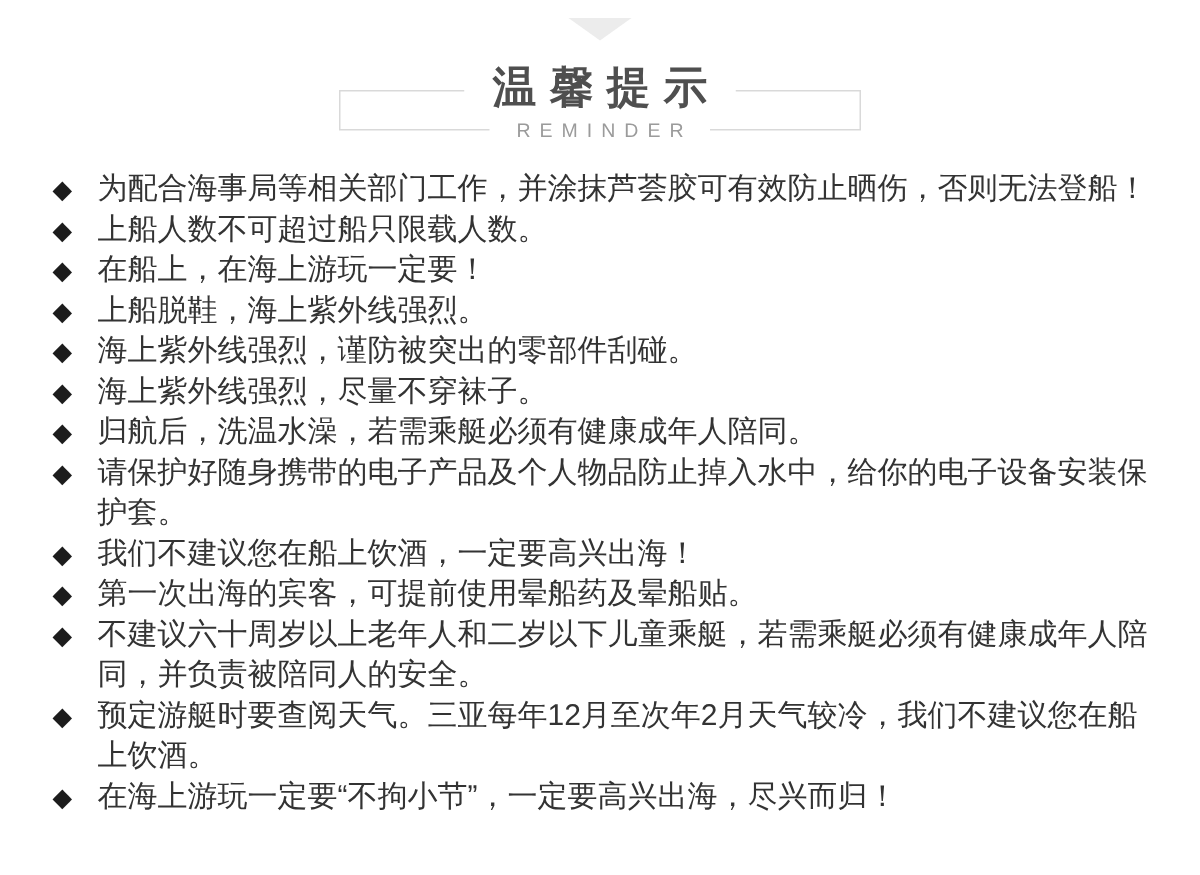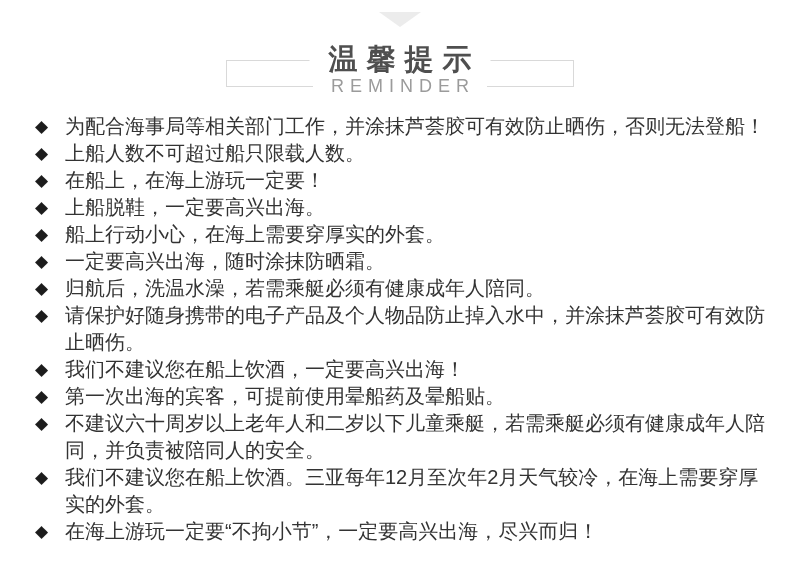--- a/index.html
+++ b/index.html
@@ -59,21 +59,21 @@
     color: #4f4f4f;
   }
   .header-sub {
     position: absolute;
     top: 37px;
     left: 50%;
     transform: translateX(-50%);
     background: #ffffff;
     padding: 0 12px 0 18px;
     white-space: nowrap;
-    font-size: 18px;
+    font-size: 13px;
     line-height: 17px;
     letter-spacing: 6px;
     color: #9b9b9b;
   }
   
   .list {
     margin: 14px 28px 0 35px;
   }
   .item {
     display: flex;
@@ -119,61 +119,61 @@
       <span class="item-text">上船人数不可超过船只限载人数。</span>
     </div>
 
     <div class="item">
       <span class="bullet">◆</span>
       <span class="item-text">在船上，在海上游玩一定要！</span>
     </div>
 
     <div class="item">
       <span class="bullet">◆</span>
-      <span class="item-text">上船脱鞋，一定要高兴出海。</span>
+      <span class="item-text">上船脱鞋，海上紫外线强烈。</span>
     </div>
 
     <div class="item">
       <span class="bullet">◆</span>
-      <span class="item-text">船上行动小心，在海上需要穿厚实的外套。</span>
+      <span class="item-text">海上紫外线强烈，谨防被突出的零部件刮碰。</span>
     </div>
 
     <div class="item">
       <span class="bullet">◆</span>
-      <span class="item-text">一定要高兴出海，随时涂抹防晒霜。</span>
+      <span class="item-text">海上紫外线强烈，尽量不穿袜子。</span>
     </div>
 
     <div class="item">
       <span class="bullet">◆</span>
       <span class="item-text">归航后，洗温水澡，若需乘艇必须有健康成年人陪同。</span>
     </div>
 
     <div class="item">
       <span class="bullet">◆</span>
-      <span class="item-text">请保护好随身携带的电子产品及个人物品防止掉入水中，并涂抹芦荟胶可有效防止晒伤。</span>
+      <span class="item-text">请保护好随身携带的电子产品及个人物品防止掉入水中，给你的电子设备安装保护套。</span>
     </div>
 
     <div class="item">
       <span class="bullet">◆</span>
       <span class="item-text">我们不建议您在船上饮酒，一定要高兴出海！</span>
     </div>
 
     <div class="item">
       <span class="bullet">◆</span>
       <span class="item-text">第一次出海的宾客，可提前使用晕船药及晕船贴。</span>
     </div>
 
     <div class="item">
       <span class="bullet">◆</span>
       <span class="item-text">不建议六十周岁以上老年人和二岁以下儿童乘艇，若需乘艇必须有健康成年人陪同，并负责被陪同人的安全。</span>
     </div>
 
     <div class="item">
       <span class="bullet">◆</span>
-      <span class="item-text">我们不建议您在船上饮酒。三亚每年12月至次年2月天气较冷，在海上需要穿厚实的外套。</span>
+      <span class="item-text">预定游艇时要查阅天气。三亚每年12月至次年2月天气较冷，我们不建议您在船上饮酒。</span>
     </div>
 
     <div class="item">
       <span class="bullet">◆</span>
       <span class="item-text">在海上游玩一定要“不拘小节”，一定要高兴出海，尽兴而归！</span>
     </div>
   </div>
 
 </div>
 

